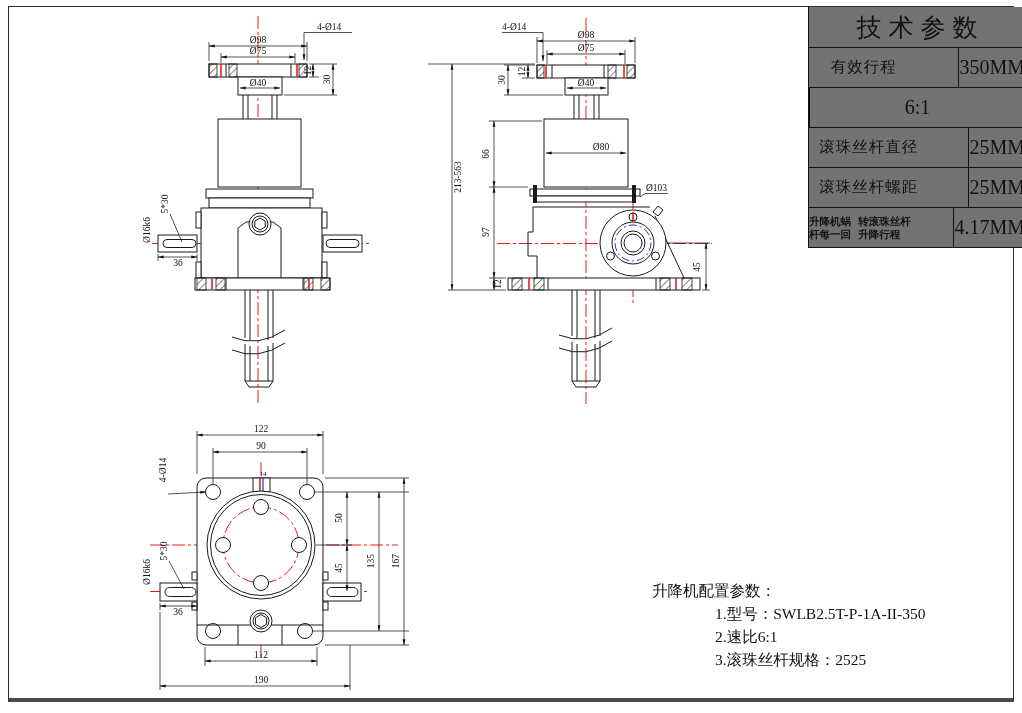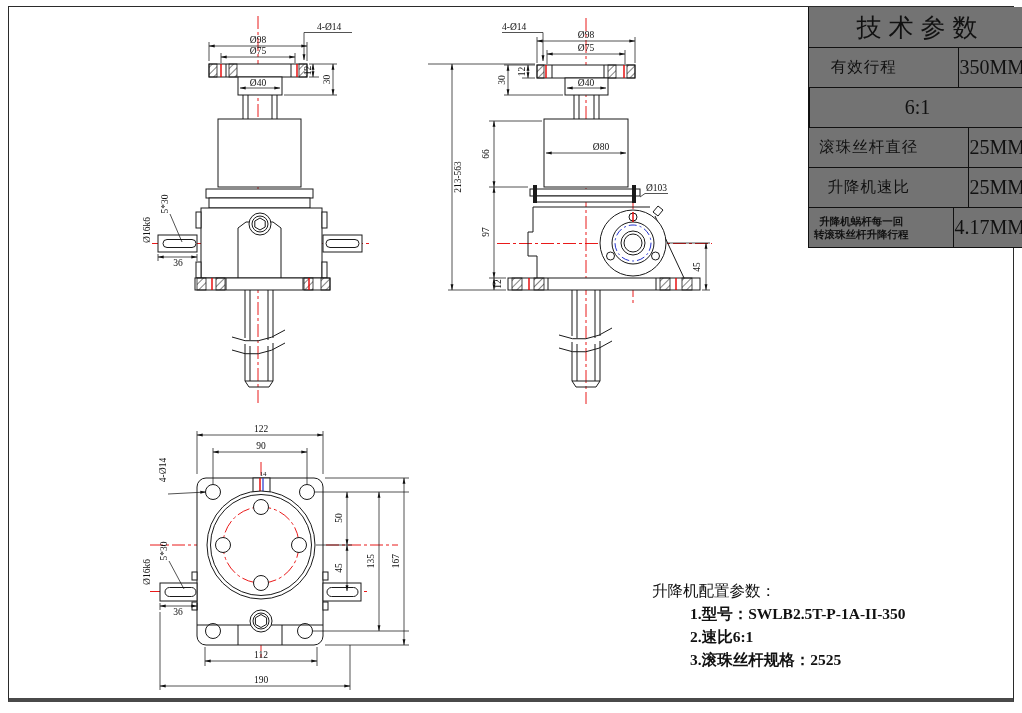--- a/index.html
+++ b/index.html
@@ -19,26 +19,26 @@
   .txs{font-family:"Liberation Serif",serif;font-size:7px;fill:#111;}
   .hv{fill:url(#hp);stroke:#1a1a1a;stroke-width:0.8;}
   
   .tb{position:absolute;left:808px;top:7px;width:217px;border:1.6px solid #111;
       border-top:none;border-right:none;box-sizing:border-box;background:#737373;}
   .tb-title{height:40px;display:flex;align-items:center;justify-content:center;
       font-size:25px;letter-spacing:7px;padding-left:7px;box-sizing:border-box;}
   .tb-row{display:flex;border-top:1.6px solid #111;height:39px;gap:40px;}
   .tb-label{width:132px;display:flex;align-items:center;justify-content:center;
       font-size:15.5px;letter-spacing:1px;}
-  .tb-label.small{flex-direction:column;font-size:10.5px;line-height:13px;letter-spacing:0;font-weight:bold;}
+  .tb-label.small{flex-direction:row;font-size:10.5px;line-height:13px;letter-spacing:0;font-weight:bold;}
   .tb-value{flex:1;border-left:1.6px solid #111;display:flex;align-items:center;
       justify-content:center;font-size:20px;}
   
   .cfg{position:absolute;left:652px;top:579px;font-size:15.5px;line-height:23px;}
-  .cfg .item{margin-left:38px;font-weight:bold;}
+  .cfg .item{margin-left:63px;}
 </style>
 </head>
 <body>
 
 <div class="sheet">
   <div class="frame"></div>
 
   <svg width="1022" height="713" viewBox="0 0 1022 713">
     <defs>
       <pattern id="hp" width="5" height="5" patternUnits="userSpaceOnUse" patternTransform="rotate(45)">
@@ -355,21 +355,21 @@
       <div class="tb-value">350MM</div>
     </div>
     <div class="tb-row">
       <div class="tb-value">6:1</div>
     </div>
     <div class="tb-row">
       <div class="tb-label">滚珠丝杆直径</div>
       <div class="tb-value">25MM</div>
     </div>
     <div class="tb-row">
-      <div class="tb-label">升降机速比</div>
+      <div class="tb-label">滚珠丝杆螺距</div>
       <div class="tb-value">25MM</div>
     </div>
     <div class="tb-row">
       <div class="tb-label small">
         <span>升降机蜗杆每一回</span>
         <span>转滚珠丝杆升降行程</span>
       </div>
       <div class="tb-value">4.17MM</div>
     </div>
   </div>

